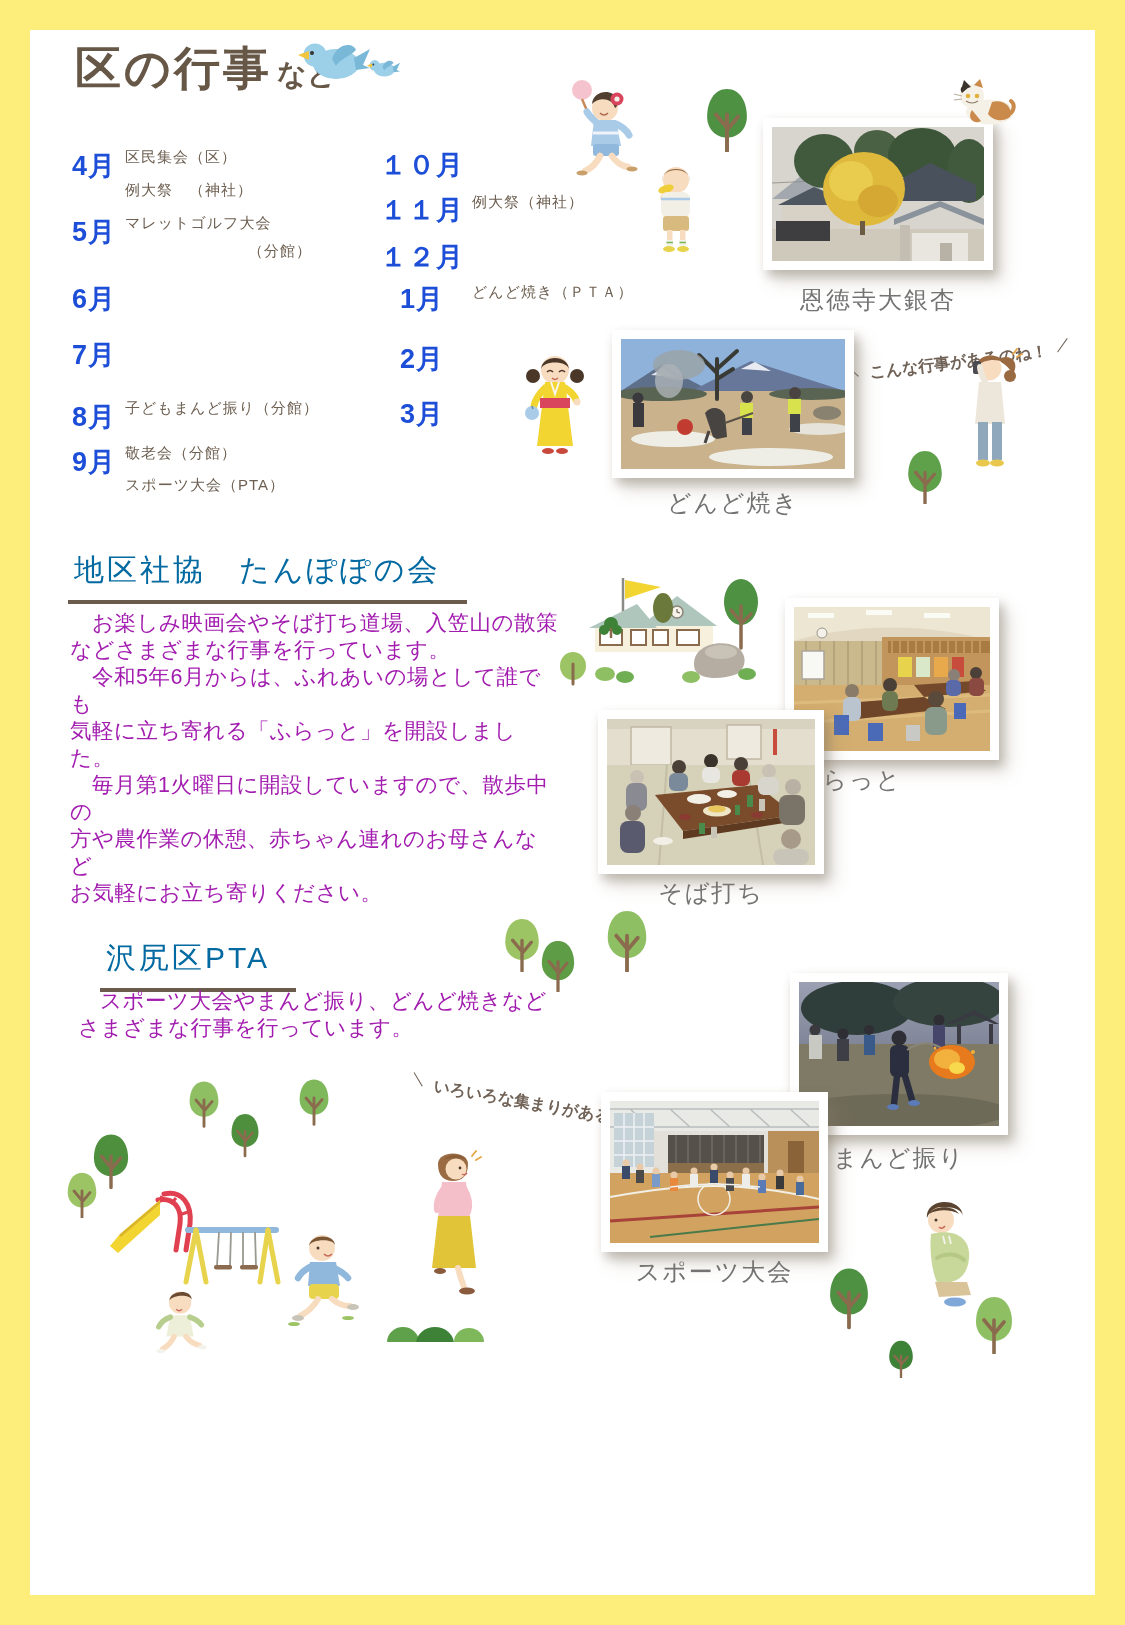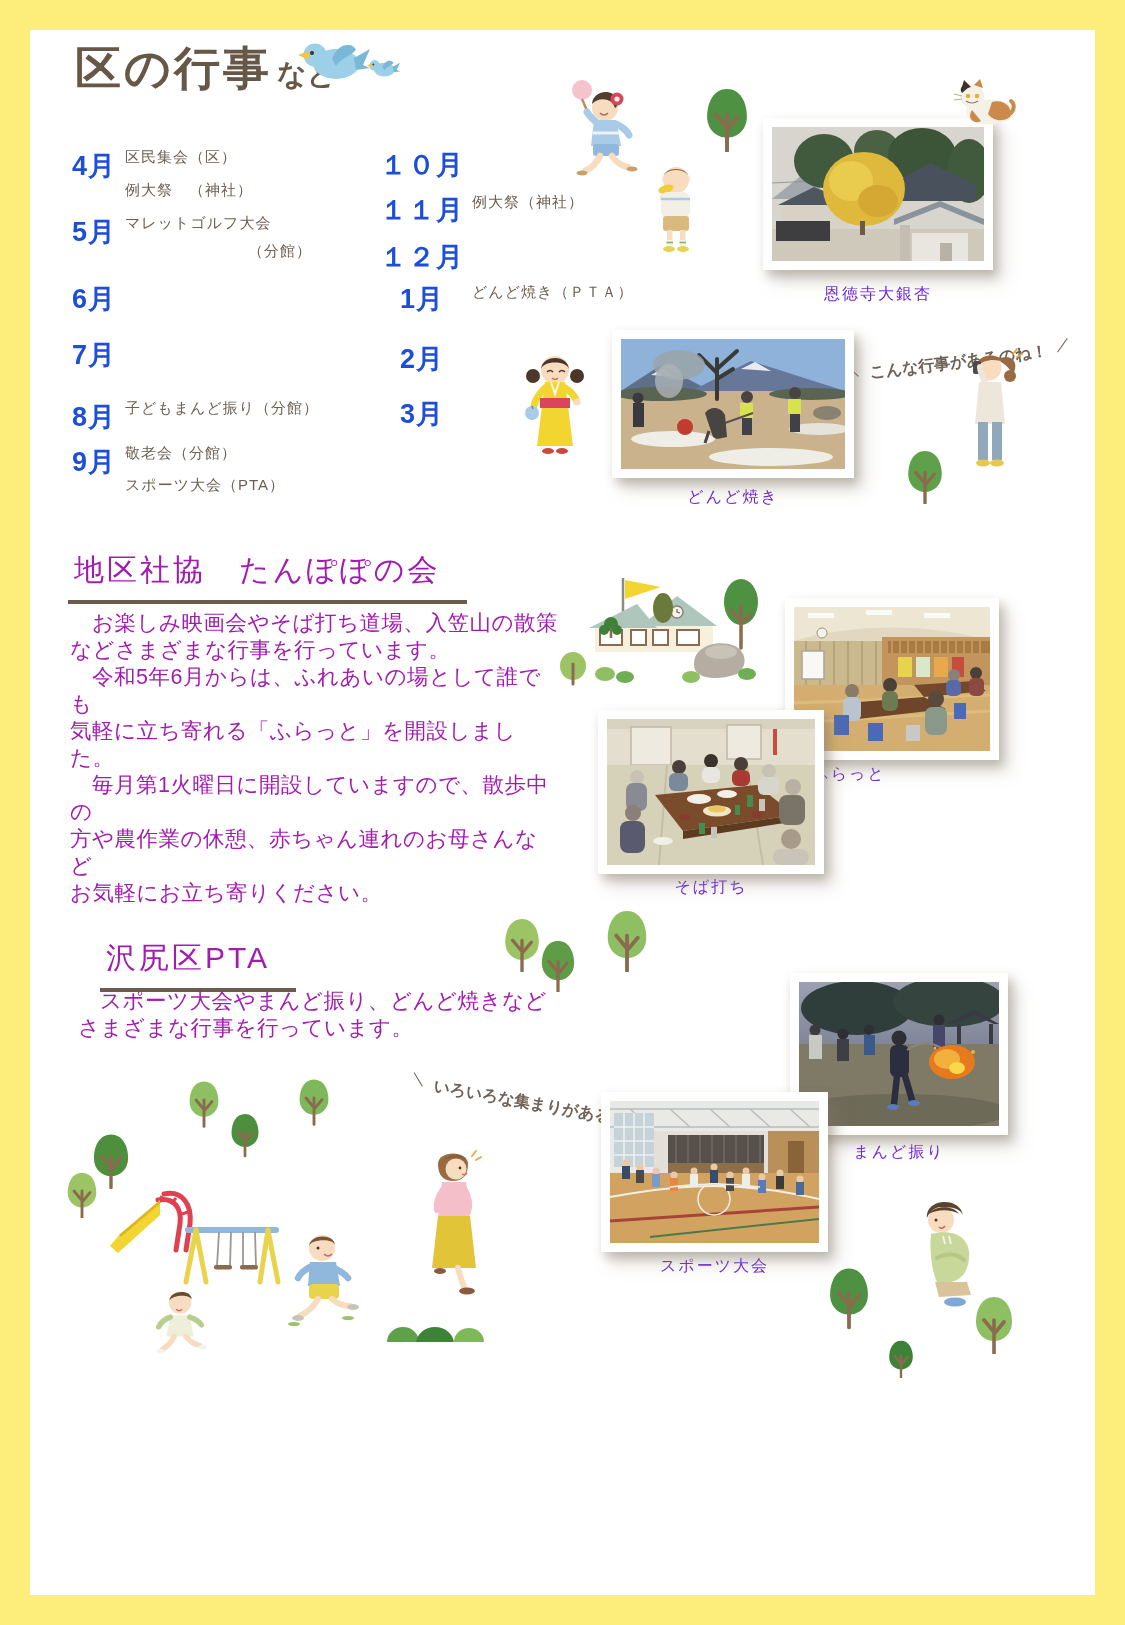--- a/index.html
+++ b/index.html
@@ -9,22 +9,22 @@
 .abs{position:absolute}
 .header-title{position:absolute;left:75px;top:45px;display:flex;align-items:flex-end;gap:5px}
 .title-main{font-size:46px;font-weight:bold;color:#675747;letter-spacing:3px;line-height:1}
 .title-suffix{font-size:29px;font-weight:bold;color:#675747;line-height:1.15}
 .month{position:absolute;font-size:27px;font-weight:bold;color:#1d4ed8;letter-spacing:1px;white-space:nowrap}
 .month-r{width:88px;text-align:center}
 .event{position:absolute;font-size:15px;color:#6E6052;letter-spacing:1px;white-space:nowrap}
 .polaroid{position:absolute;background:#fff;padding:9px;z-index:1;
   box-shadow:4px 6px 10px rgba(120,110,95,.40),10px 12px 16px rgba(150,140,120,.25)}
 .polaroid svg{display:block}
-.caption{position:absolute;font-size:16px;color:#6d28d9;text-align:center;letter-spacing:2px;white-space:nowrap}
-.sec-title{position:absolute;font-size:30px;color:#a21caf;letter-spacing:3px;
+.caption{position:absolute;font-size:24px;color:#737373;text-align:center;letter-spacing:2px;white-space:nowrap}
+.sec-title{position:absolute;font-size:30px;color:#0369a1;letter-spacing:3px;
   border-bottom:4px solid #6A5B4C;padding:0 26px 9px 6px;white-space:nowrap}
 .body-text{position:absolute;font-size:21.5px;color:#a21caf;line-height:27px;
   white-space:pre-line;letter-spacing:.5px}
 .speech{position:absolute;font-size:16px;font-weight:bold;color:#6F6155;
   white-space:nowrap;display:flex;align-items:center;gap:9px}
 .speech .tick{font-weight:normal;transform:translateY(-5px);font-size:15px}
 .z2{z-index:2}
 </style>
 </head>
 <body>

